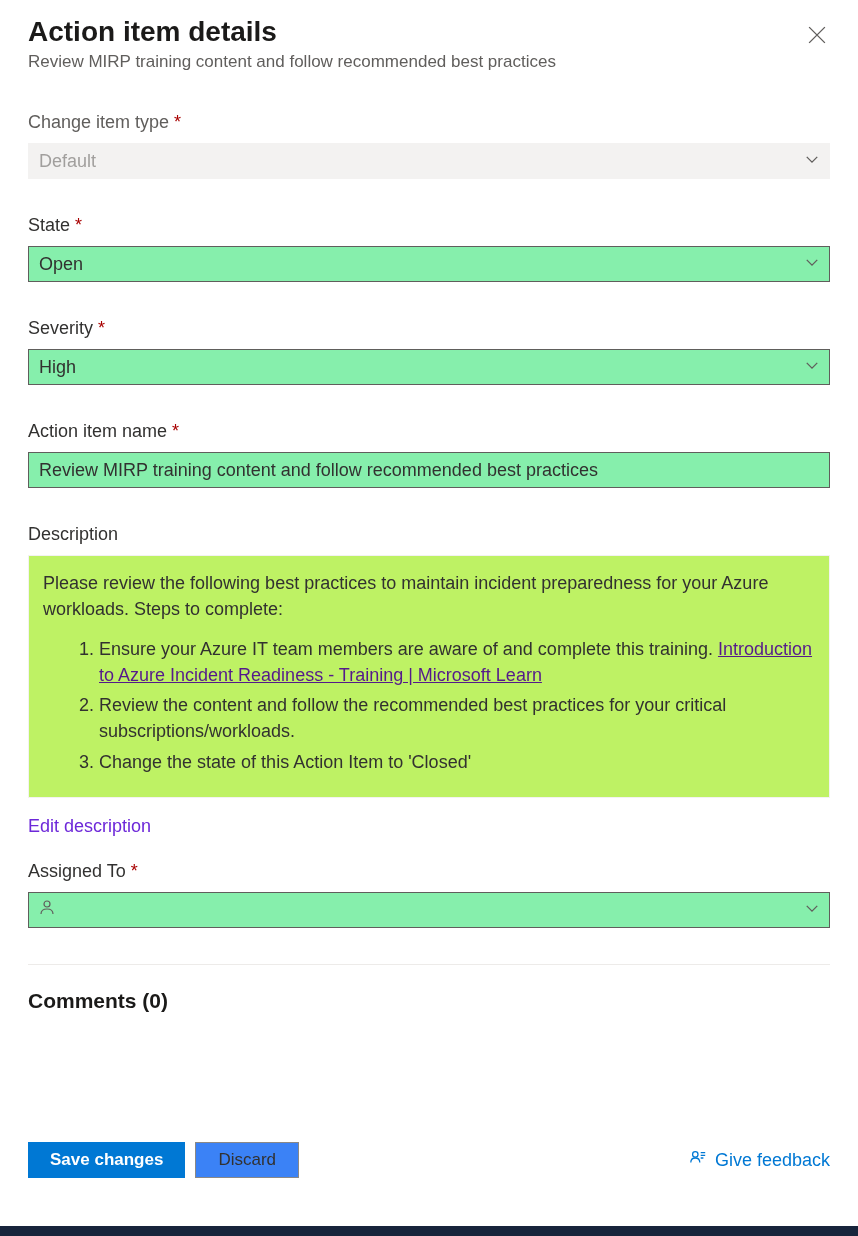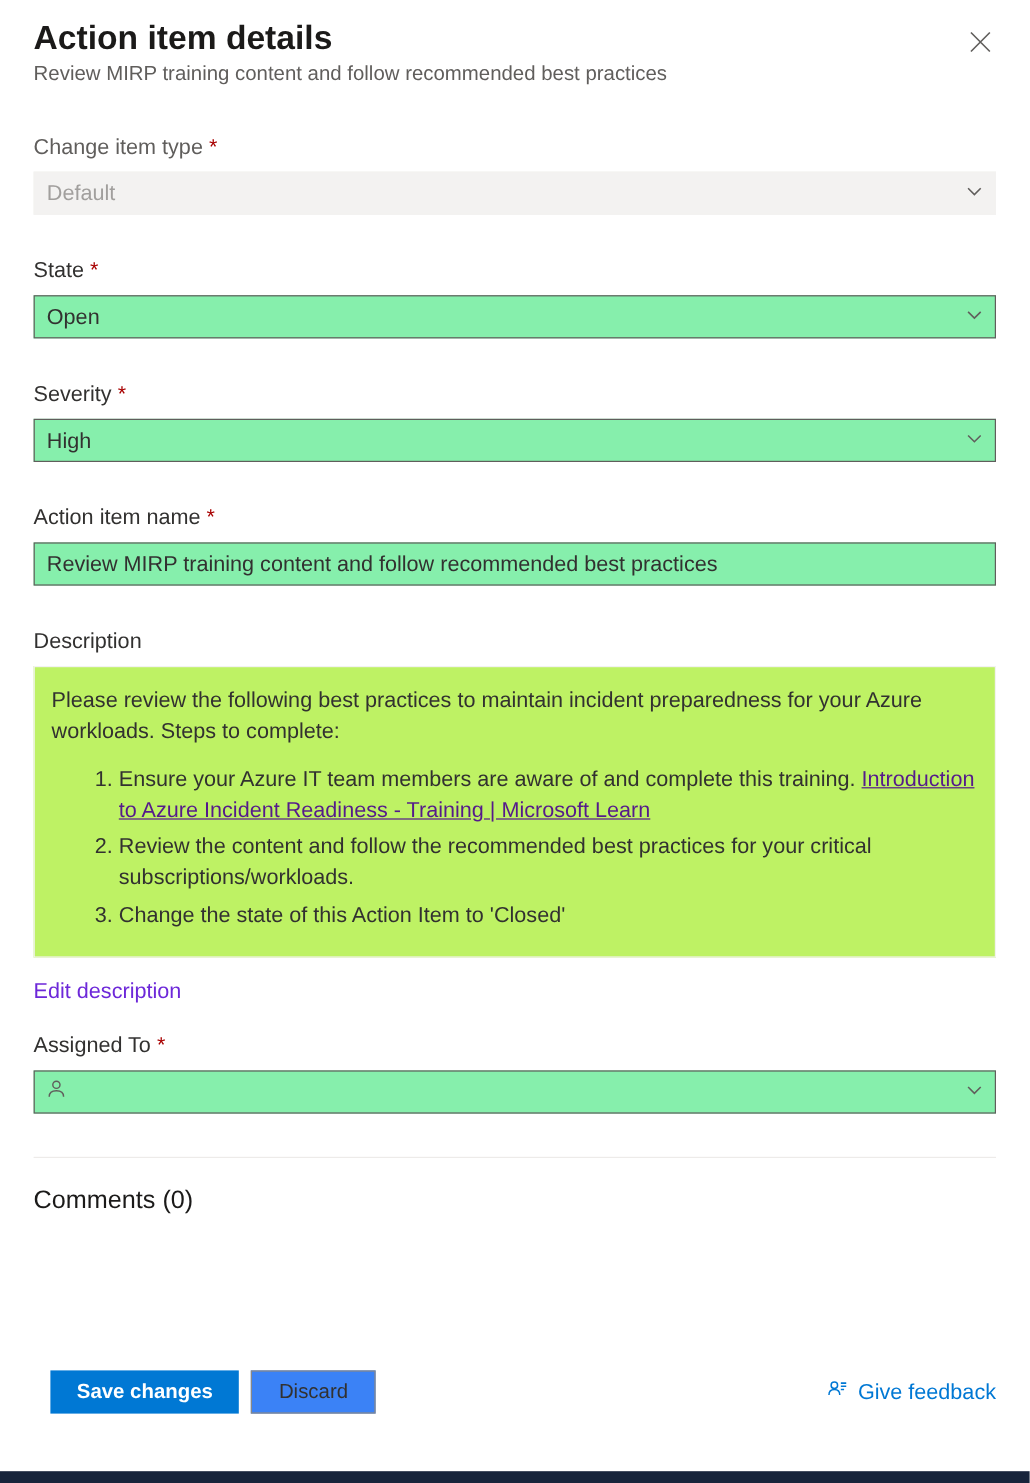--- a/index.html
+++ b/index.html
@@ -109,37 +109,37 @@
     flex-shrink: 0;
   }
   .assign-value { flex: 1; font-size: 18px; color: #323130; }
   .divider {
     border: none;
     border-top: 1px solid #edebe9;
     margin: 32px 0 24px 0;
   }
   .comments-heading {
     font-size: 21px;
-    font-weight: 400;
+    font-weight: 700;
     color: #1b1a19;
     margin: 0 0 18px 0;
   }
   .footer {
     position: absolute;
     bottom: 18px;
     left: 0;
     right: 0;
     height: 88px;
     background: #fff;
     display: flex;
     align-items: center;
     padding: 0 28px 28px 28px;
     justify-content: space-between;
   }
-  .footer-left { display: flex; gap: 10px; margin-left: 14px; }
+  .footer-left { display: flex; gap: 10px; }
   .btn-primary {
     background: #0078d4;
     color: #fff;
     border: none;
     height: 36px;
     padding: 0 22px;
     font-size: 17px;
     font-weight: 600;
     cursor: pointer;
   }

